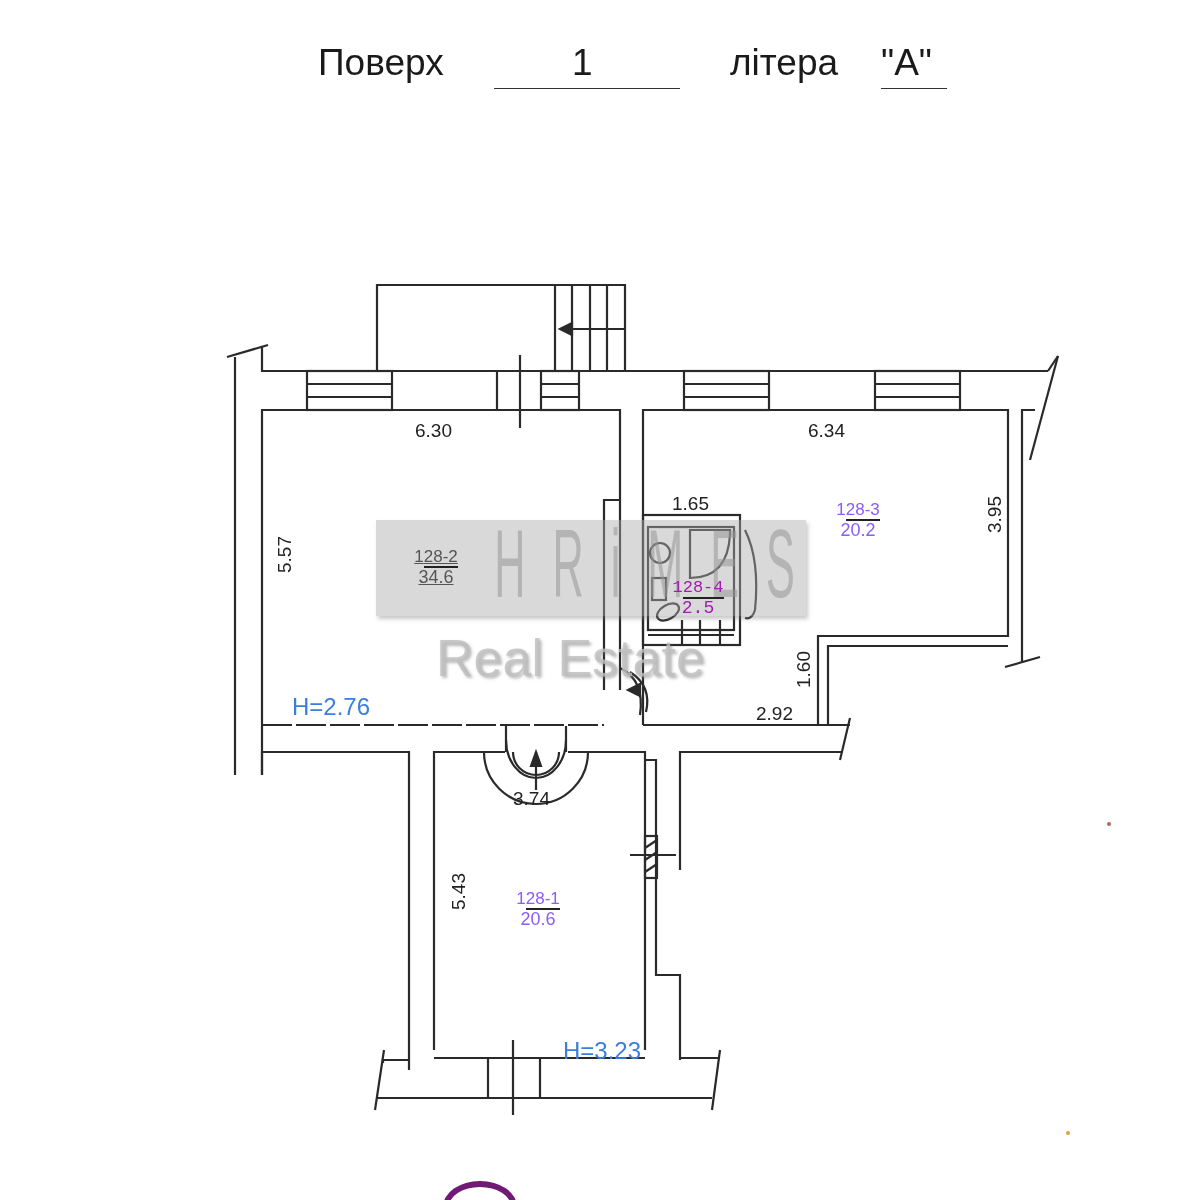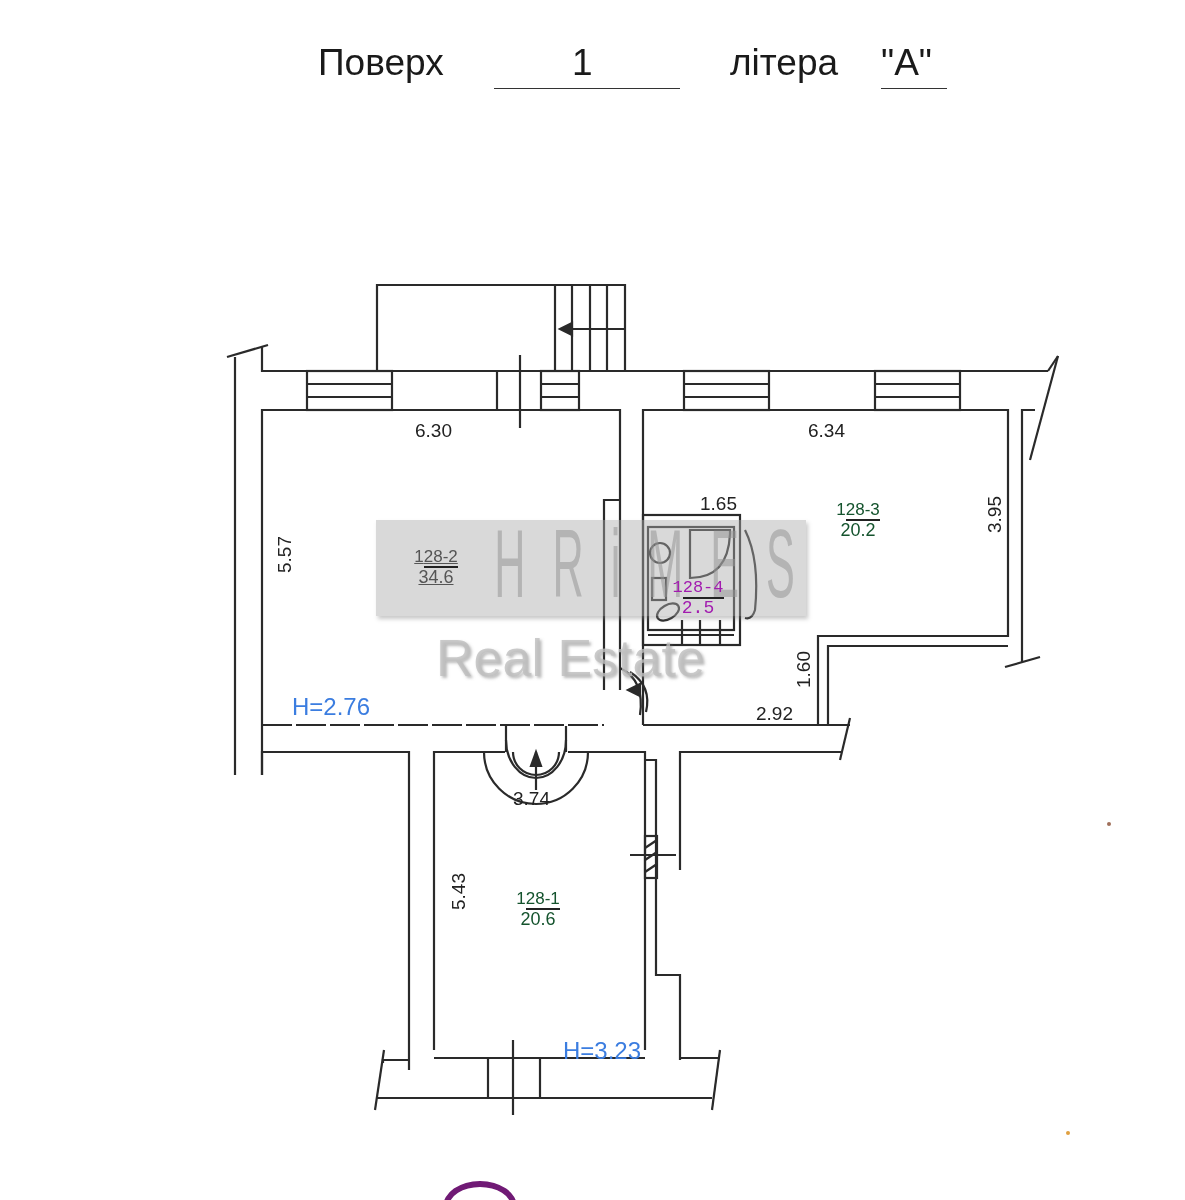--- a/index.html
+++ b/index.html
@@ -4,21 +4,21 @@
 <style>
   html, body { margin: 0; padding: 0; background: #ffffff; }
   body { width: 1185px; height: 1200px; position: relative; overflow: hidden; font-family: "Liberation Sans", sans-serif; }
   .header { position: absolute; left: 4px; top: 38px; width: 1185px; height: 60px; }
   .h-label { position: absolute; font-size: 37px; color: #1a1a1a; font-family: "Liberation Sans", sans-serif; }
   .h-floor-line { position: absolute; left: 490px; top: 50px; width: 186px; border-top: 1.5px solid #333; }
   .h-letter-ul { position: absolute; left: 877px; top: 50px; width: 66px; border-top: 1.5px solid #333; }
   svg.plan { position: absolute; left: 0; top: 0; }
   .lbl { position: absolute; font-size: 19px; color: #222; font-family: "Liberation Sans", sans-serif; white-space: nowrap; line-height: 1; }
   .vert { transform: rotate(-90deg); transform-origin: center center; }
-  .room-num { position: absolute; font-size: 17px; color: #14532d; text-align: center; line-height: 1.15; }
+  .room-num { position: absolute; font-size: 17px; color: #8b5cf6; text-align: center; line-height: 1.15; }
   .room-num .num { display: block; }
   .room-num .num u { text-decoration: none; border-bottom: 2px solid #222; }
   .room-num .area { display: block; font-size: 18px; }
   .height { position: absolute; font-size: 24px; color: #3b7de0; }
   .wm-box { position: absolute; left: 376px; top: 520px; width: 430px; height: 96px; background: rgba(170,170,170,0.45); box-shadow: 2px 3px 4px rgba(120,120,120,0.4); }
   .wm-letters { position: absolute; left: 376px; top: 514px; width: 430px; height: 100px; display: flex; justify-content: space-around; align-items: center; font-size: 96px; color: rgba(150,150,150,0.55); font-family: "Liberation Sans", sans-serif; transform: scaleX(0.45); transform-origin: center; letter-spacing: 60px; }
   .wm-sub { position: absolute; left: 436px; top: 628px; font-size: 52px; color: rgba(190,190,190,0.8); text-shadow: 2px 2px 3px rgba(120,120,120,0.5); font-family: "Liberation Sans", sans-serif; }
   .badge { position: absolute; left: 443px; top: 1181px; width: 62px; height: 40px; border: 6px solid #701a75; border-radius: 50%; display: flex; align-items: center; justify-content: center; font-size: 16px; color: #222; }
   .speck { position: absolute; width: 4px; height: 4px; border-radius: 50%; }
 </style>
@@ -149,21 +149,21 @@
   <span>M</span>
   <span>E</span>
   <span>S</span>
 </div>
 <div class="wm-sub">Real Estate</div>
 
 <span class="lbl" style="left:415px;top:421px;">6.30</span>
 <span class="lbl vert" style="left:266px;top:545px;">5.57</span>
 <span class="lbl" style="left:808px;top:421px;">6.34</span>
 <span class="lbl vert" style="left:976px;top:505px;">3.95</span>
-<span class="lbl" style="left:700px;top:494px;">1.65</span>
+<span class="lbl" style="left:672px;top:494px;">1.65</span>
 <span class="lbl" style="left:756px;top:704px;">2.92</span>
 <span class="lbl vert" style="left:785px;top:660px;">1.60</span>
 <span class="lbl" style="left:513px;top:789px;">3.74</span>
 <span class="lbl vert" style="left:440px;top:882px;">5.43</span>
 
 <div class="room-num" style="left:404px;top:547px;width:64px;color:#555;text-decoration:underline;">
   <span class="num"><span>1</span><u>28-2</u></span>
   <span class="area">34.6</span>
 </div>
 <div class="room-num" style="left:826px;top:500px;width:64px;">

